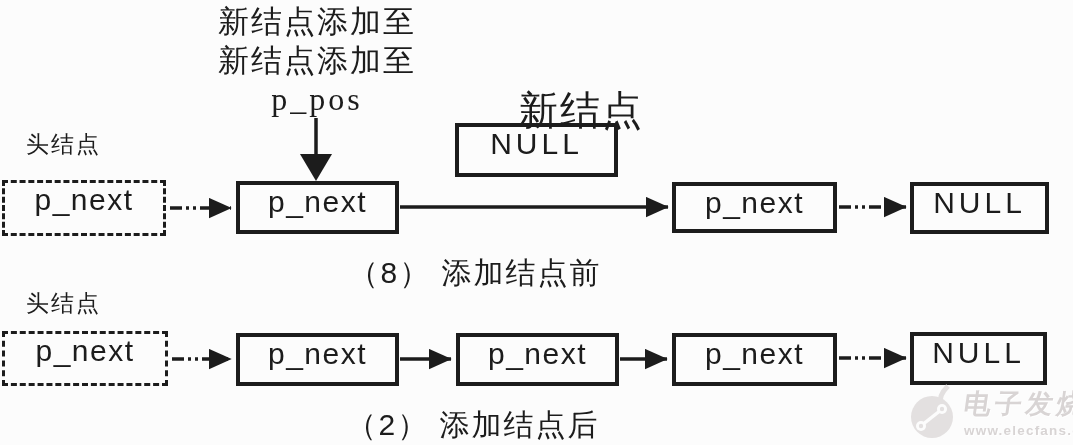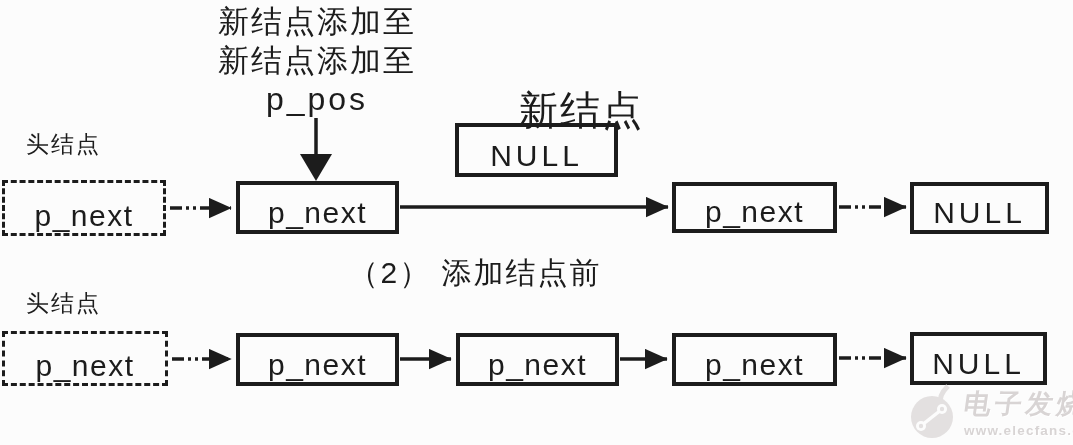--- a/index.html
+++ b/index.html
@@ -25,21 +25,21 @@
     position: absolute;
     left: 0; top: 0;
     width: 1073px; height: 445px;
     pointer-events: none;
   }
   .box {
     position: absolute;
     box-sizing: border-box;
     border: 4px solid var(--ink);
     display: flex;
-    align-items: flex-end;
+    align-items: flex-start;
     justify-content: center;
     font-size: 30px;
     letter-spacing: 1.5px;
     color: var(--ink);
     background: transparent;
   }
   .box.dashed {
     border: 3px dashed var(--ink);
   }
   .box .val { white-space: nowrap; }
@@ -57,21 +57,21 @@
     left: 317px;
     top: 2px;
     transform: translateX(-50%);
     text-align: center;
     font-size: 31px;
     line-height: 39px;
     letter-spacing: 2px;
     white-space: nowrap;
     color: var(--ink);
   }
-  .annotation .pointer-name { letter-spacing: 3px; font-size: 32px; }
+  .annotation .pointer-name { letter-spacing: 3px; font-size: 32px; font-family: Liberation Serif, serif; }
   .caption {
     position: absolute;
     transform: translateX(-50%);
     font-size: 30px;
     letter-spacing: 2px;
     white-space: nowrap;
     color: var(--ink);
   }
   .watermark {
     position: absolute;
@@ -148,21 +148,21 @@
   </div>
 
   <div class="box" style="left:672px; top:182px; width:165px; height:51px;">
     <span class="val">p_next</span>
   </div>
 
   <div class="box" style="left:910px; top:182px; width:139px; height:52px;">
     <span class="val null-val">NULL</span>
   </div>
 
-  <div class="caption" style="left:475px; top:253px;">（2） 添加结点前</div>
+  <div class="caption" style="left:475px; top:253px;">（8） 添加结点前</div>
 
   <div class="cn-label" style="left:26px; top:288px;">头结点</div>
 
   <div class="box dashed" style="left:2px; top:331px; width:166px; height:55px;">
     <span class="val">p_next</span>
   </div>
 
   <div class="box" style="left:236px; top:333px; width:163px; height:53px;">
     <span class="val">p_next</span>
   </div>
@@ -172,20 +172,21 @@
   </div>
 
   <div class="box" style="left:672px; top:333px; width:165px; height:53px;">
     <span class="val">p_next</span>
   </div>
 
   <div class="box" style="left:910px; top:332px; width:137px; height:53px;">
     <span class="val null-val">NULL</span>
   </div>
 
+  <div class="caption" style="left:473px; top:405px;">（2） 添加结点后</div>
 
   <div class="watermark">
     <svg width="50" height="58" viewBox="0 0 50 58">
       <path d="M40,2 Q30,12 33,20" stroke="#e3e0e0" stroke-width="5" fill="none"></path>
       <circle cx="24" cy="33" r="21" fill="#e3e0e0"></circle>
       <line x1="14" y1="41" x2="33" y2="26" stroke="#fcfcfc" stroke-width="3.5"></line>
       <circle cx="13" cy="42" r="5" fill="#fcfcfc"></circle>
       <circle cx="34" cy="25" r="5" fill="#fcfcfc"></circle>
       <circle cx="13" cy="42" r="2.2" fill="#e3e0e0"></circle>
       <circle cx="34" cy="25" r="2.2" fill="#e3e0e0"></circle>

